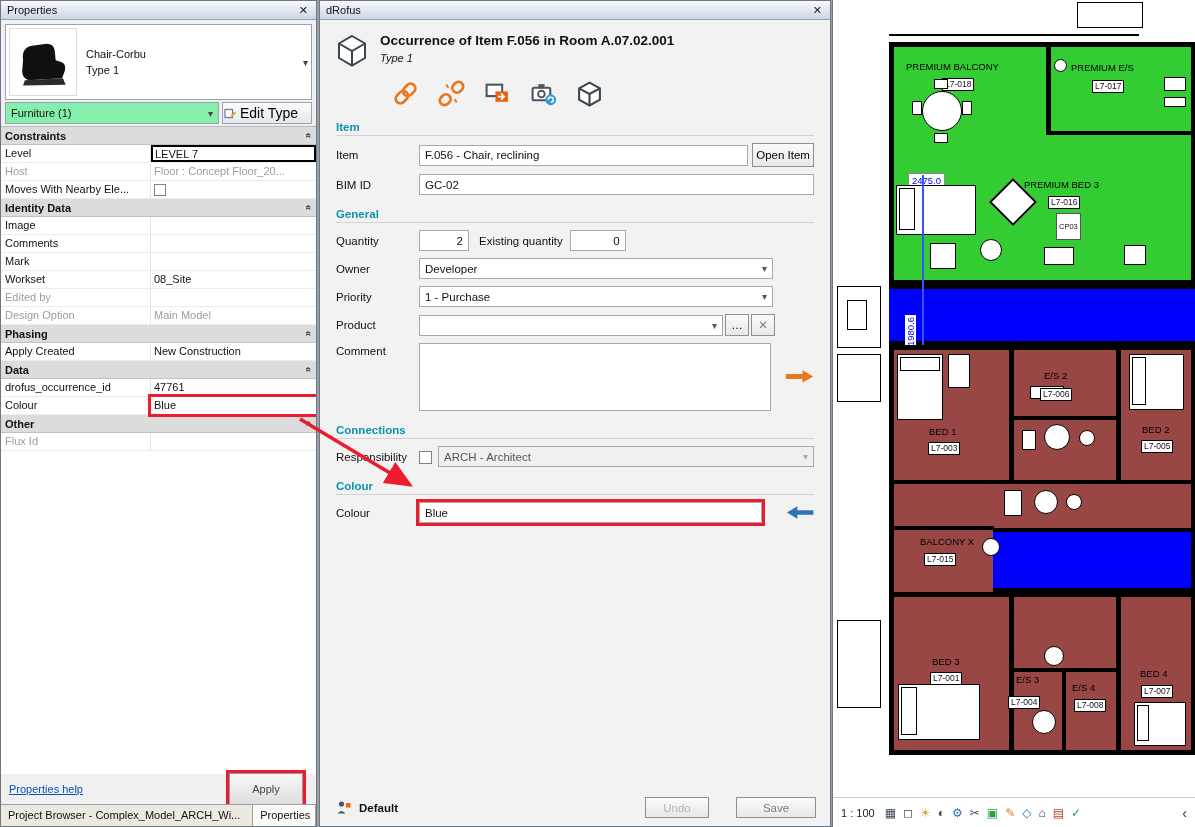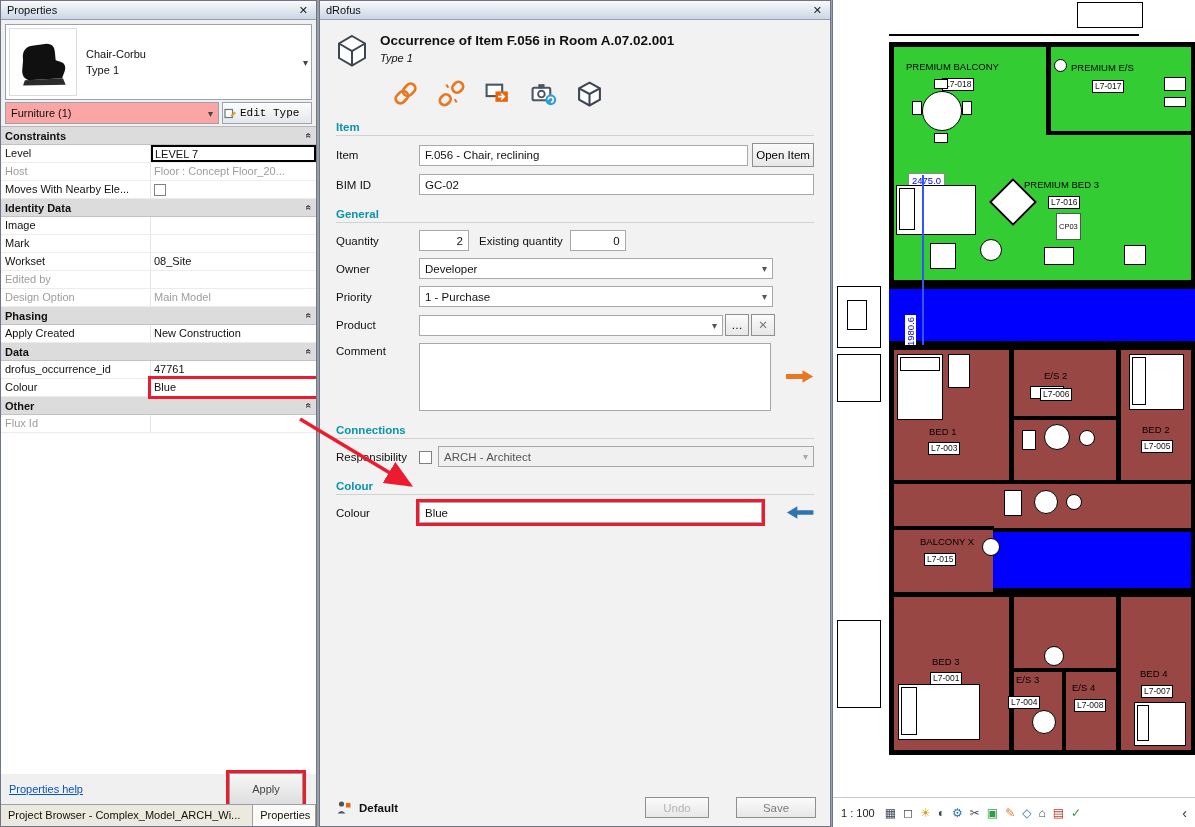--- a/index.html
+++ b/index.html
@@ -8,23 +8,23 @@
 .panel{position:absolute;top:0;height:827px;background:#f0f0f0;border:1px solid #6e7684}
 .titlebar{height:19px;background:linear-gradient(#f8fafc,#ccd6e4);border-bottom:1px solid #93a0b4;display:flex;align-items:center;padding:0 6px;font-size:11px}
 .titlebar .close{margin-left:auto;font-size:11px;color:#222;padding:0 2px;cursor:pointer}
 
 .props{left:0;width:317px}
 .typesel{margin:4px 4px 2px;height:76px;border:1px solid #98a2b2;background:#fff;display:flex;align-items:center;position:relative}
 .thumb{width:68px;height:68px;margin:3px;border:1px solid #dcdcdc;background:#fff;display:flex;align-items:center;justify-content:center}
 .typetext{margin-left:6px;line-height:16px;font-size:11px}
 .tsarrow{position:absolute;right:3px;top:50%;transform:translateY(-50%);color:#444;font-size:10px}
 .filterrow{display:flex;margin:2px 4px;gap:3px}
-.combo{flex:1;height:22px;border:1px solid #98a2b2;background:#fca5a5;display:flex;align-items:center;padding:0 5px}
+.combo{flex:1;height:22px;border:1px solid #98a2b2;background:#86efac;display:flex;align-items:center;padding:0 5px}
 .combo .arrow{margin-left:auto;color:#444;font-size:10px}
-.edittype{width:90px;height:22px;border:1px solid #98a2b2;background:linear-gradient(#fcfcfc,#e4e7eb);display:flex;align-items:center;gap:3px;padding:0 1px;font-size:11px;font-family:Liberation Mono, monospace}
+.edittype{width:90px;height:22px;border:1px solid #98a2b2;background:linear-gradient(#fcfcfc,#e4e7eb);display:flex;align-items:center;gap:3px;padding:0 1px;font-size:14px;font-family:Liberation Sans, sans-serif}
 .grid{margin-top:1px;height:650px;background:#fff;border-top:1px solid #b8b8b8;border-bottom:1px solid #d2d2d2;overflow:hidden}
 .ghead{height:18px;background:#dcdcdc;border-bottom:1px solid #c2c2c2;display:flex;align-items:center;padding:0 4px;font-weight:bold}
 .ghead .chev{margin-left:auto;display:inline-block;transform:rotate(90deg);font-size:10px;color:#333}
 .prow{height:18px;display:flex;border-bottom:1px solid #ececec;background:#fff}
 .plabel{width:150px;padding:2px 2px 0 4px;border-right:1px solid #e4e4e4;white-space:nowrap;overflow:hidden}
 .pvalue{flex:1;padding:2px 3px 0;white-space:nowrap;overflow:hidden;position:relative}
 .dim{color:#9d9d9d}
 .levelbox{position:absolute;inset:0;border:2px solid #000;padding:1px 2px}
 .cb{width:12px;height:12px;border:1px solid #808080;background:#fff;margin-top:1px}
 .props-footer{position:absolute;left:0;right:0;bottom:22px;height:30px;background:#f0f0f0;display:flex;align-items:center;padding:0 8px}
@@ -144,20 +144,24 @@
 
     <div class="ghead">
       <span>Identity Data</span>
       <span class="chev">«</span>
     </div>
     <div class="prow">
       <div class="plabel">Image</div>
       <div class="pvalue"></div>
     </div>
     <div class="prow">
+      <div class="plabel">Comments</div>
+      <div class="pvalue"></div>
+    </div>
+    <div class="prow">
       <div class="plabel">Mark</div>
       <div class="pvalue"></div>
     </div>
     <div class="prow">
       <div class="plabel">Workset</div>
       <div class="pvalue">08_Site</div>
     </div>
     <div class="prow">
       <div class="plabel dim">Edited by</div>
       <div class="pvalue dim"></div>

